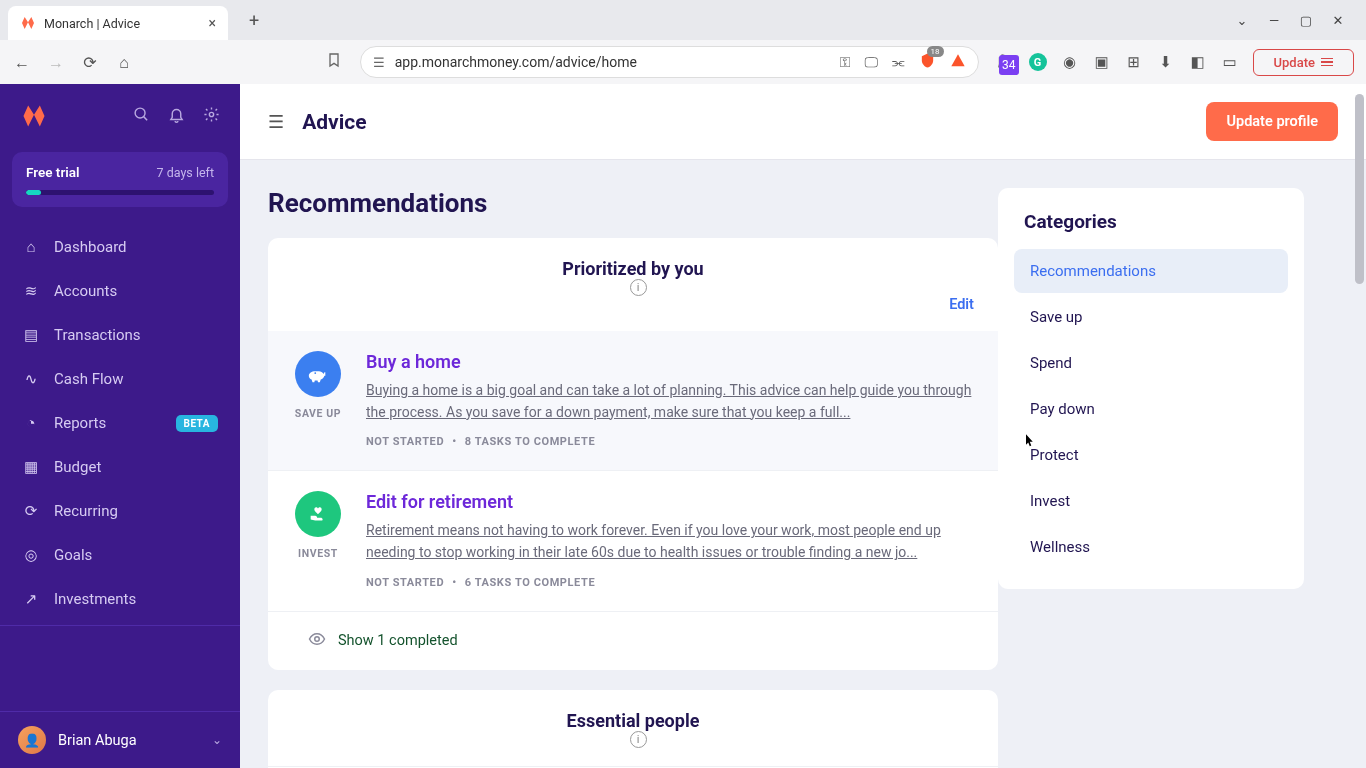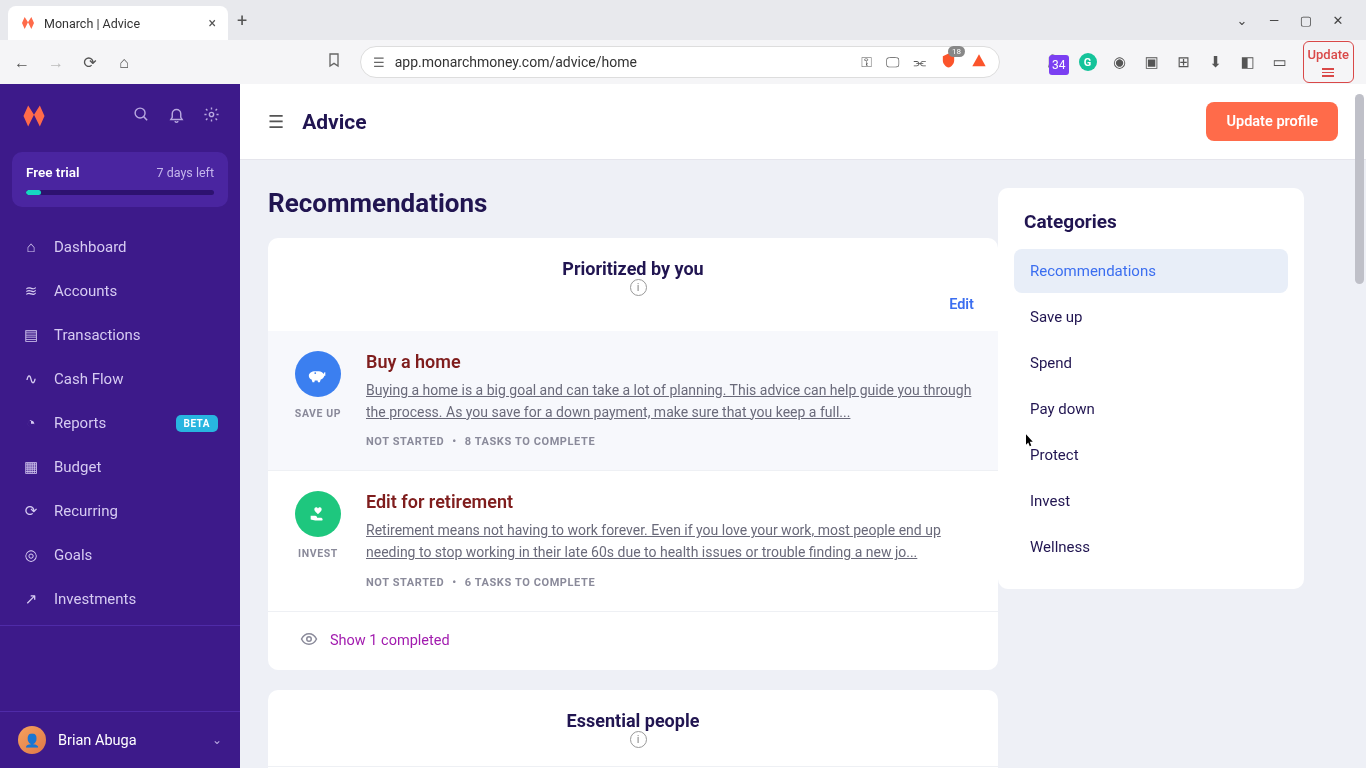--- a/index.html
+++ b/index.html
@@ -1,20 +1,20 @@
 <!DOCTYPE html>
 <html><head>
 <meta charset="utf-8">
 <style>
 * { margin: 0; padding: 0; box-sizing: border-box; font-family: -apple-system, BlinkMacSystemFont, "Segoe UI", Roboto, sans-serif; }
 body { width: 1366px; height: 768px; overflow: hidden; background: #e8e9ed; }
 
 
 .browser-chrome { background: #e8e9ed; }
-.tab-bar { display: flex; align-items: center; height: 40px; padding: 0 8px; gap: 0; }
+.tab-bar { display: flex; align-items: center; height: 40px; padding: 0 8px; gap: 12px; }
 .tab { display: flex; align-items: center; background: #fff; border-radius: 8px 8px 0 0; padding: 6px 12px; gap: 8px; width: 220px; height: 34px; margin-top: 6px; }
 .tab-favicon { width: 16px; height: 16px; display: flex; align-items: center; justify-content: center; }
 .tab-title { font-size: 12.5px; color: #333; flex: 1; white-space: nowrap; overflow: hidden; }
 .tab-close { font-size: 14px; color: #555; cursor: pointer; }
 .new-tab { width: 28px; height: 28px; display: flex; align-items: center; justify-content: center; color: #555; font-size: 18px; cursor: pointer; }
 .window-controls { margin-left: auto; display: flex; gap: 16px; padding-right: 12px; color: #444; }
 .wc-btn { width: 16px; height: 16px; display: flex; align-items: center; justify-content: center; cursor: pointer; font-size: 13px; }
 
 .toolbar { display: flex; align-items: center; height: 44px; padding: 0 12px; gap: 12px; background: #f5f5f7; }
 .nav-btns { display: flex; gap: 14px; align-items: center; }
@@ -25,21 +25,21 @@
 .url-icon { color: #666; font-size: 13px; }
 .url-text { font-size: 14px; color: #333; flex: 1; }
 .url-actions { display: flex; gap: 14px; align-items: center; }
 .url-action { font-size: 14px; color: #555; cursor: pointer; }
 .shield-badge { position: relative; }
 .shield-badge .count { position: absolute; top: -6px; right: -8px; background: #888; color: #fff; font-size: 8px; border-radius: 8px; padding: 1px 4px; }
 .ext-icons { display: flex; gap: 14px; align-items: center; margin-left: auto; }
 .ext-icon { width: 18px; height: 18px; display: flex; align-items: center; justify-content: center; color: #555; cursor: pointer; font-size: 15px; }
 .ext-badge { position: relative; }
 .ext-badge .lbl { position: absolute; bottom: -4px; right: -4px; background: #7b3ff2; color: #fff; font-size: 12px; padding: 3px 3px; border-radius: 3px; }
-.update-btn { display: flex; align-items: center; gap: 6px; border: 1.5px solid #d94848; color: #d94848; border-radius: 6px; padding: 5px 4px; font-size: 13px; cursor: pointer; font-weight: 500; flex-direction: column; }
+.update-btn { display: flex; align-items: center; gap: 6px; border: 1.5px solid #d94848; color: #d94848; border-radius: 6px; padding: 5px 20px; font-size: 13px; cursor: pointer; font-weight: 500; }
 .menu-lines { display: flex; flex-direction: column; gap: 2px; }
 .menu-lines span { width: 12px; height: 1.5px; background: #d94848; }
 
 
 .app { display: flex; height: calc(768px - 84px); background: #eef0f6; }
 
 
 .sidebar { width: 240px; background: #3d1a8a; display: flex; flex-direction: column; color: #fff; }
 .sb-top { display: flex; align-items: center; padding: 18px 20px 14px; gap: 12px; }
 .sb-logo { width: 28px; height: 28px; }
@@ -79,26 +79,26 @@
 
 .advice-item { display: flex; gap: 22px; padding: 20px 24px 22px; border-top: 1px solid #eef0f4; }
 .advice-item.hover { background: #f7f8fc; border-top: none; }
 .advice-icon-col { display: flex; flex-direction: column; align-items: center; gap: 10px; width: 52px; }
 .advice-circle { width: 46px; height: 46px; border-radius: 50%; display: flex; align-items: center; justify-content: center; color: #fff; font-size: 20px; }
 .c-blue { background: #3b7ff0; }
 .c-green { background: #1ec77e; }
 .c-pink { background: #f0457e; }
 .advice-tag { font-size: 10.5px; font-weight: 700; color: #8a8a9a; letter-spacing: 0.6px; }
 .advice-body { flex: 1; }
-.advice-title { font-size: 18px; font-weight: 600; color: #7f1d1d; margin-bottom: 8px; }
+.advice-title { font-size: 18px; font-weight: 600; color: #6d28d9; margin-bottom: 8px; }
 .advice-desc { font-size: 14px; color: #6a6a7a; line-height: 1.55; margin-bottom: 12px; text-decoration: underline; }
 .advice-meta { font-size: 11px; font-weight: 700; color: #8a8a9a; letter-spacing: 0.6px; }
 .advice-meta .dot { margin: 0 8px; }
 
-.show-completed { display: flex; align-items: center; gap: 12px; padding: 18px 32px; border-top: 1px solid #eef0f4; color: #a21caf; cursor: pointer; }
+.show-completed { display: flex; align-items: center; gap: 12px; padding: 18px 40px; border-top: 1px solid #eef0f4; color: #14532d; cursor: pointer; }
 .show-completed-text { font-size: 14.5px; }
 .eye-icon { font-size: 17px; }
 
 
 .categories-panel { width: 306px; background: #fff; border-radius: 10px; padding: 22px 10px 18px; }
 .cat-title { font-size: 19px; font-weight: 700; color: #211551; padding: 0 16px 14px; }
 .cat-item { padding: 13px 16px; font-size: 15px; color: #211551; cursor: pointer; border-radius: 8px; margin: 2px 6px; }
 .cat-item.active { background: #e8eef8; color: #3b6ef0; }
 
 .scrollbar { position: absolute; right: 0; top: 0; width: 14px; height: 100%; }

